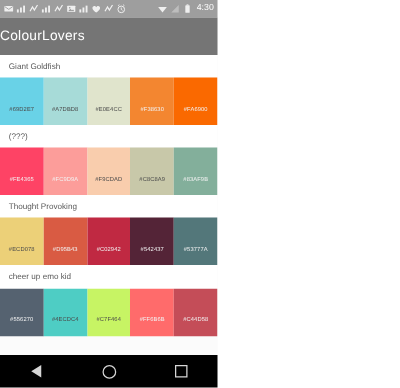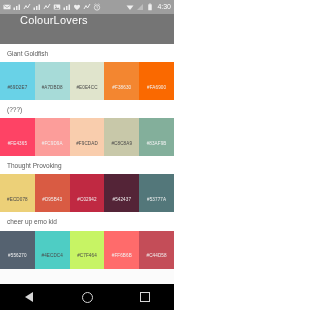--- a/index.html
+++ b/index.html
@@ -64,21 +64,22 @@
     line-height: 8px;
     letter-spacing: 0px;
     padding-left: 1px;
   }
 
   
   .appbar {
     height: 30px;
     background: #757575;
     display: flex;
-    padding: 0 20px;
+    align-items: center;
+    padding: 0 0;
     flex: 0 0 auto;
     box-sizing: border-box;
   }
   .appbar-title {
     color: #ffffff;
     font-size: 11px;
     font-weight: normal;
     letter-spacing: 0.2px;
   }
 

